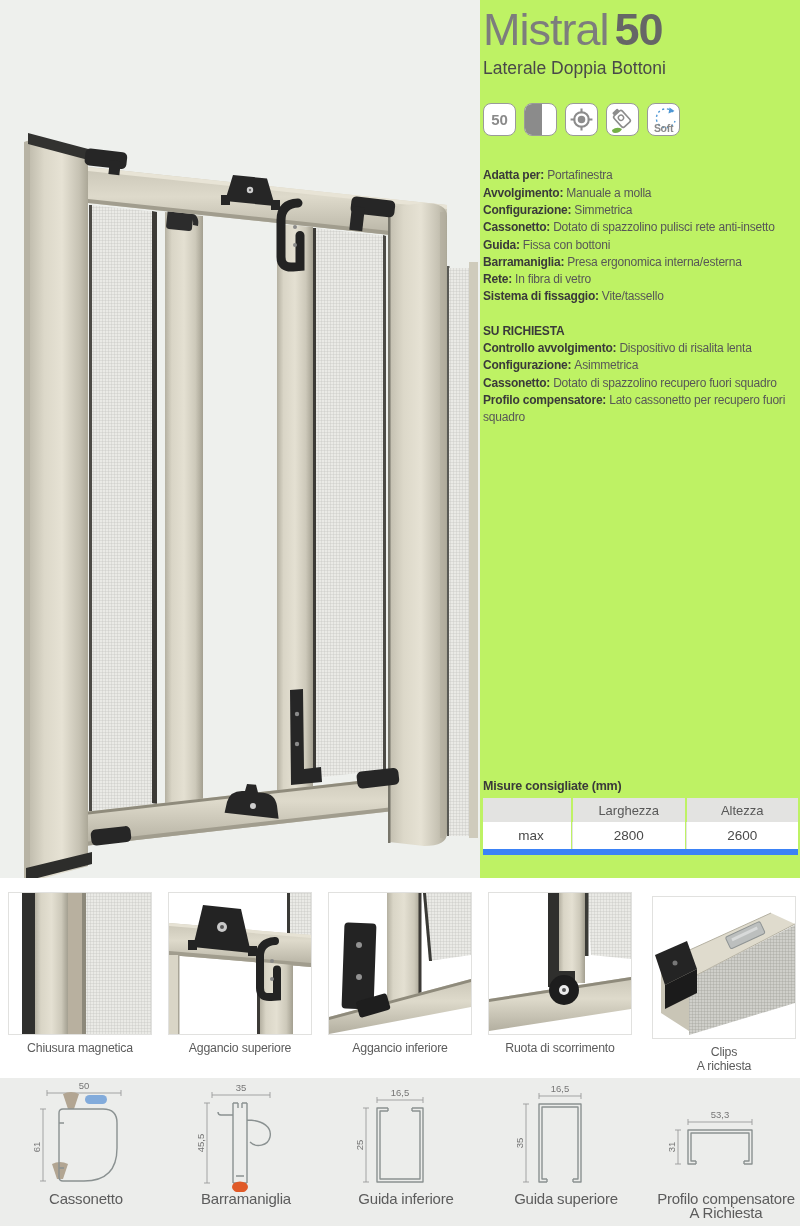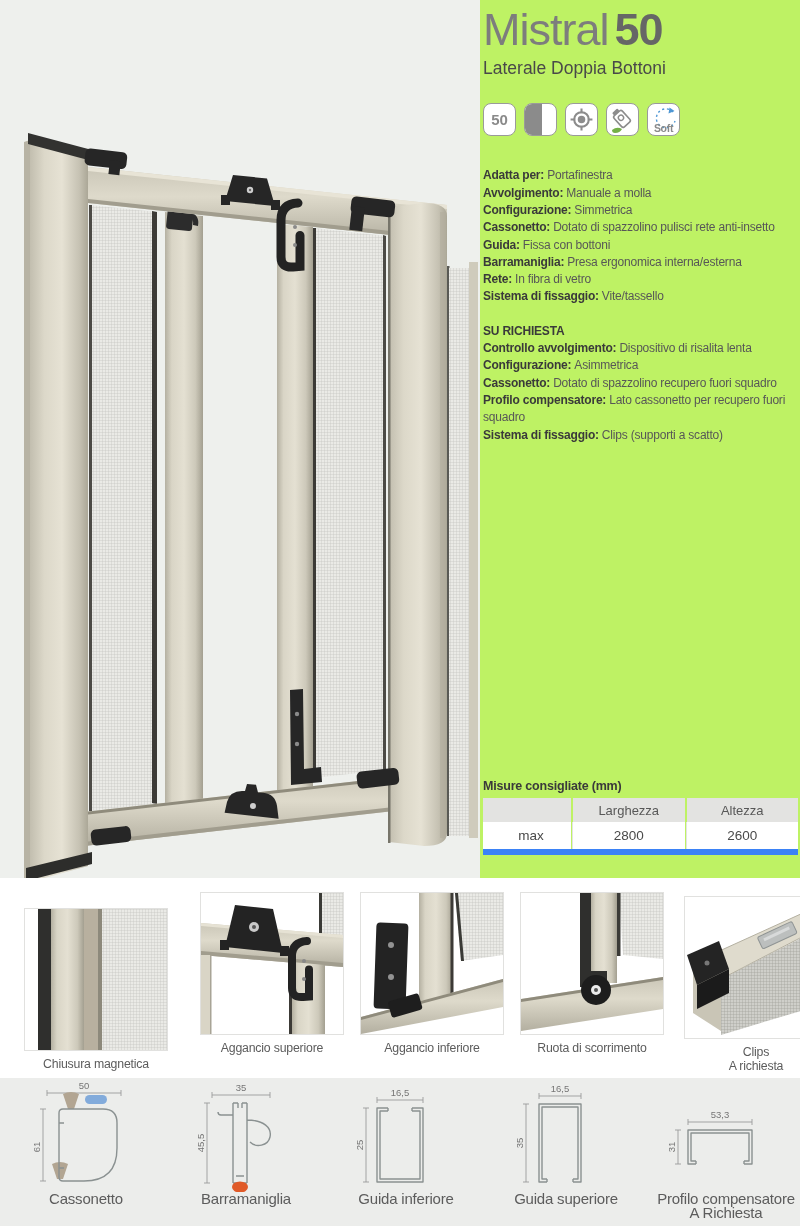--- a/index.html
+++ b/index.html
@@ -215,21 +215,20 @@
       <div class="spec-line"><b>Rete:</b><span>In fibra di vetro</span></div>
       <div class="spec-line"><b>Sistema di fissaggio:</b><span>Vite/tassello</span></div>
     </div>
 
     <div class="specs on-request">
       <div class="spec-heading">SU RICHIESTA</div>
       <div class="spec-line"><b>Controllo avvolgimento:</b><span>Dispositivo di risalita lenta</span></div>
       <div class="spec-line"><b>Configurazione:</b><span>Asimmetrica</span></div>
       <div class="spec-line"><b>Cassonetto:</b><span>Dotato di spazzolino recupero fuori squadro</span></div>
       <div class="spec-line wrap"><b>Profilo compensatore:</b><span>Lato cassonetto per recupero fuori squadro</span></div>
-      <div class="spec-line"><b>Sistema di fissaggio:</b><span>Clips (supporti a scatto)</span></div>
     </div>
   </section>
 
   <section class="table-block">
     <div class="table-title">Misure consigliate (mm)</div>
     <div class="mtable">
       <div class="hrow">
         <div class="hcell c0"></div>
         <div class="hcell c1">Larghezza</div>
         <div class="hcell c2">Altezza</div>
@@ -237,21 +236,21 @@
       <div class="drow">
         <div class="dcell c0">max</div>
         <div class="dcell c1">2800</div>
         <div class="dcell c2">2600</div>
       </div>
     </div>
   </section>
 
   <section class="photos">
 
-    <figure class="photo-col" style="margin:16px">
+    <figure class="photo-col" style="margin:0">
       <div class="thumb">
         <svg width="142" height="141" viewBox="0 0 142 141">
           <rect width="142" height="141" fill="#fff"></rect>
           <rect x="13" y="0" width="13" height="141" fill="#2f2f2d"></rect>
           <rect x="26" y="0" width="33" height="141" fill="url(#gV)"></rect>
           <rect x="59" y="0" width="14" height="141" fill="#b8b09f"></rect>
           <rect x="73" y="0" width="4" height="141" fill="#8d897b"></rect>
           <rect x="77" y="0" width="65" height="141" fill="url(#mesh)"></rect>
         </svg>
       </div>

